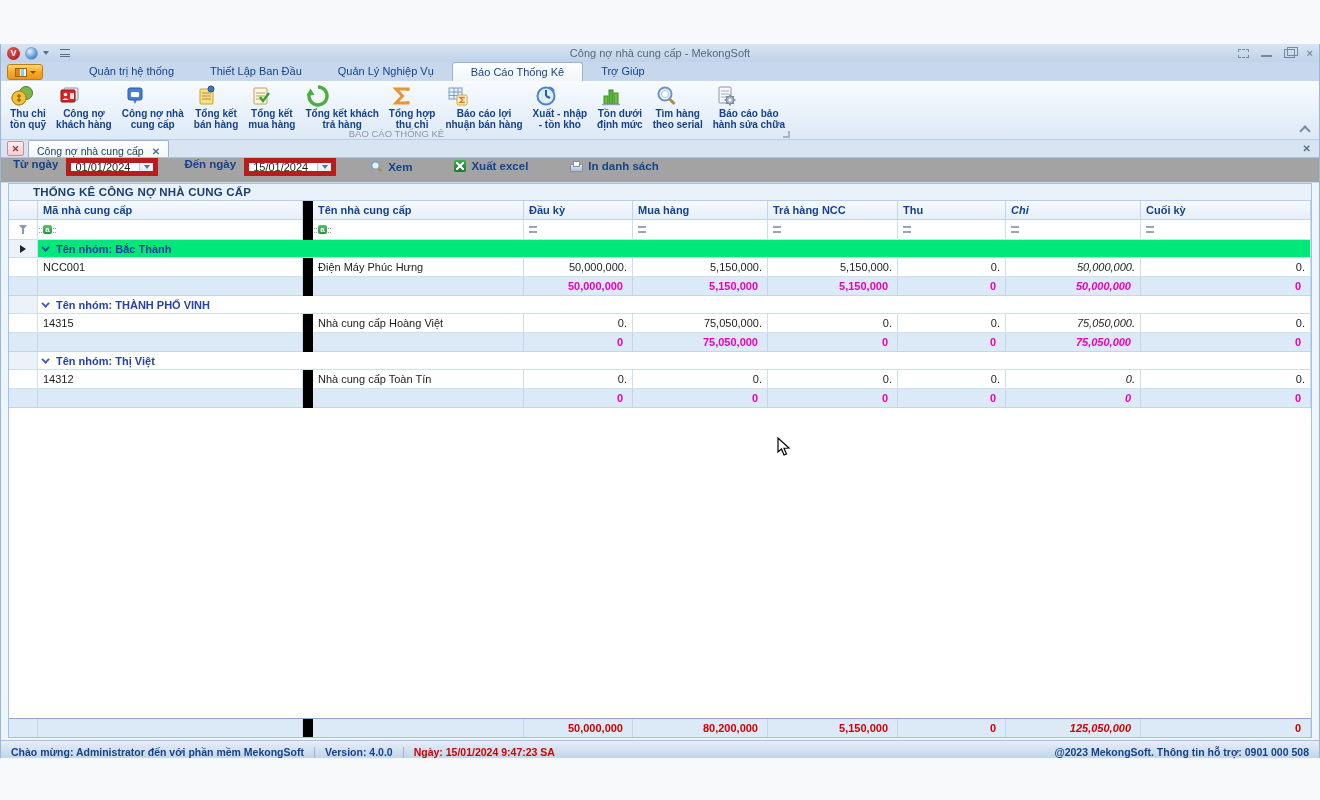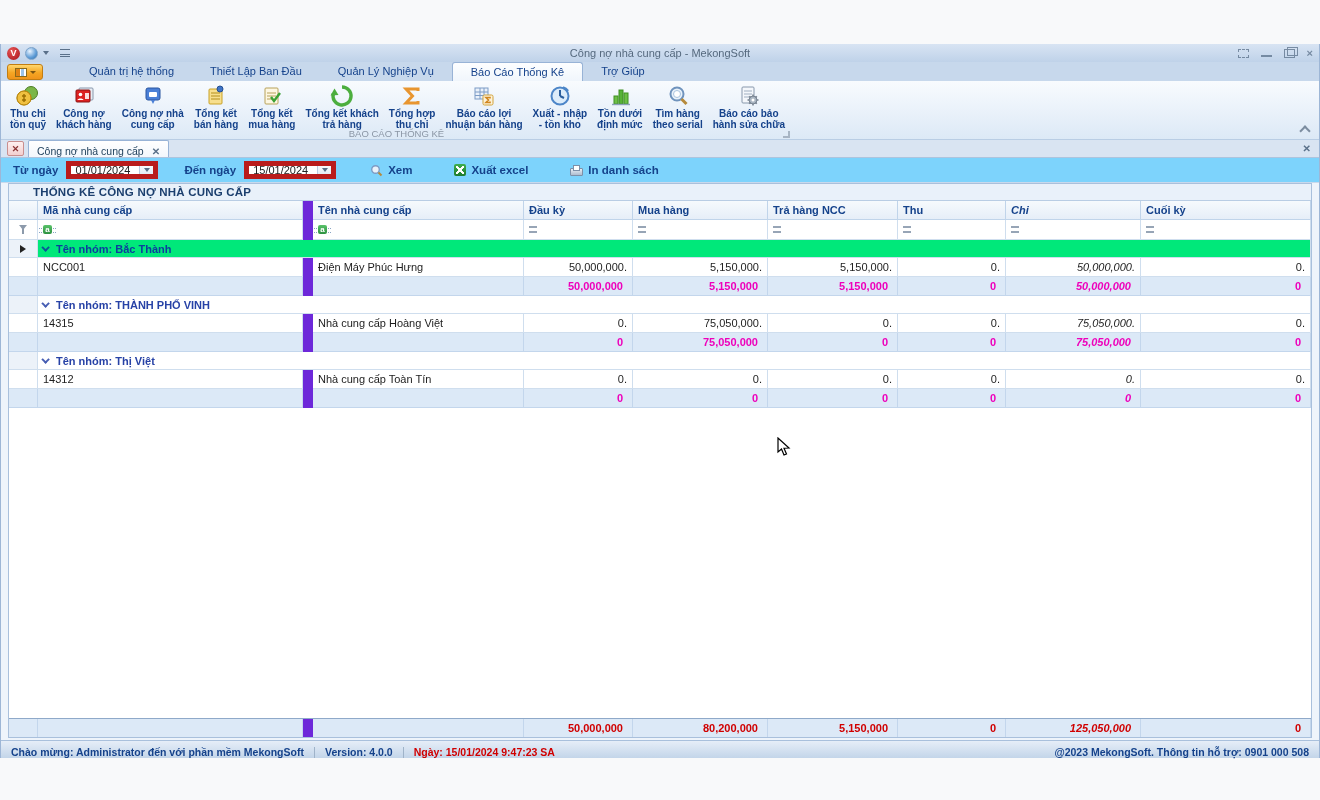--- a/index.html
+++ b/index.html
@@ -31,55 +31,55 @@
   .menu-btn-icon::after { content:""; width:3px; background:#9cc3e8; margin-left:1px; }
   .menu-caret { width:0; height:0; border-left:3px solid transparent; border-right:3px solid transparent; border-top:3px solid #7a5410; }
   .menu-tabs { display:flex; height:19px; }
   .menu-tab { padding:3px 18px 2px 18px; font-size:11px; color:#15428b; white-space:nowrap; }
   .menu-tab.active { background:linear-gradient(#fdfeff,#f0f6fc); border:1px solid #98b3d6; border-bottom:none; border-radius:3px 3px 0 0; }
 
   
   .ribbon { height:59px; flex:0 0 59px; background:linear-gradient(#f8fbfe,#e9f1fa 55%,#dcE9f6); border-bottom:1px solid #b9cde4; position:relative; }
   .ribbon-group { display:inline-flex; flex-direction:column; height:58px; }
   .ribbon-items { display:flex; align-items:flex-start; padding:2px 2px 0 4px; height:46px; }
-  .ribbon-item { display:flex; flex-direction:column; align-items:center; padding:1px 5px; cursor:default; }
+  .ribbon-item { display:flex; flex-direction:column; padding:1px 5px; cursor:default; }
   .ribbon-item .ricon { width:26px; height:24px; display:flex; align-items:center; justify-content:center; }
   .rlabel { font-size:10px; font-weight:bold; color:#15428b; line-height:11px; text-align:center; white-space:nowrap; }
   .ribbon-grouplabel { height:12px; display:flex; align-items:center; justify-content:center; font-size:9.5px; color:#8b96a5; position:relative; }
   .ribbon-grouplabel .launcher { position:absolute; right:2px; bottom:1px; width:7px; height:7px; border-right:2px solid #9aa8b8; border-bottom:2px solid #9aa8b8; opacity:.8; }
   .ribbon-collapse { position:absolute; right:10px; top:44px; width:8px; height:5px; }
   .ribbon-collapse::before { content:""; position:absolute; left:0; top:2px; width:6px; height:6px; border-left:2px solid #7c8da0; border-top:2px solid #7c8da0; transform:rotate(45deg); }
 
   
   .tabstrip { height:18px; flex:0 0 18px; background:#d9e4f2; display:flex; align-items:flex-end; padding:0 6px; border-bottom:1px solid #aec4de; position:relative; }
   .strip-x { width:17px; height:15px; margin:0 4px 0 0; background:linear-gradient(#fef0f0,#f3cfcf); border:1px solid #c98f8f; border-radius:2px; font-size:9px; color:#8a3333; display:flex; align-items:center; justify-content:center; font-weight:bold; margin-bottom:1px; }
   .doc-tab { height:17px; background:linear-gradient(#ffffff,#f2f7fc); border:1px solid #98b3d6; border-bottom:none; border-radius:2px 2px 0 0; display:flex; align-items:flex-end; gap:8px; padding:0 8px; font-size:10.5px; color:#23435f; }
   .doc-tab .tab-close { color:#5a7089; font-weight:bold; font-size:10px; }
   .strip-right-x { position:absolute; right:8px; top:3px; font-size:10px; color:#5a7089; font-weight:bold; }
 
   
-  .filterbar { height:25px; flex:0 0 25px; background:#7dd3fc; display:flex; align-items:center; padding:0 12px; gap:8px; border-bottom:1px solid #c9d9ec; }
+  .filterbar { height:25px; flex:0 0 25px; background:#a3a3a3; display:flex; align-items:flex-start; padding:0 12px; gap:8px; border-bottom:1px solid #c9d9ec; }
   .flabel { font-size:11.5px; font-weight:bold; color:#15428b; white-space:nowrap; }
   .datebox { width:92px; height:18px; background:#fff; border:5px solid #b91c1c; display:flex; align-items:stretch; }
   .datebox input { flex:1; border:none; outline:none; font-family:"Liberation Sans",sans-serif; font-size:11px; color:#222; padding:0 4px; width:68px; background:transparent; }
   .datebox .drop { width:14px; border-left:1px solid #b9cbe2; background:linear-gradient(#f7fafd,#e3ecf6); display:flex; align-items:center; justify-content:center; }
   .datebox .drop::after { content:""; width:0; height:0; border-left:3px solid transparent; border-right:3px solid transparent; border-top:4px solid #5a7089; }
   .fbtn { display:flex; align-items:center; gap:5px; font-size:11.5px; font-weight:bold; color:#15428b; padding:2px 8px; white-space:nowrap; }
   .gap-l { margin-left:18px; }
   .excel-ic { width:12px; height:12px; background:linear-gradient(#3fae4d,#1d7a2c); border-radius:2px; position:relative; }
   .excel-ic::after { content:""; position:absolute; inset:2px; background:
       linear-gradient(45deg, transparent 42%, #fff 42%, #fff 58%, transparent 58%),
       linear-gradient(-45deg, transparent 42%, #fff 42%, #fff 58%, transparent 58%); }
   .printer-ic { width:13px; height:11px; position:relative; }
   .printer-ic::before { content:""; position:absolute; left:0; right:0; top:3px; height:6px; background:linear-gradient(#e8eef5,#aebdd0); border:1px solid #7d90a8; border-radius:1px; }
   .printer-ic::after { content:""; position:absolute; left:3px; right:3px; top:0; height:4px; background:#fff; border:1px solid #7d90a8; }
 
   
   .panel-wrap { flex:1; background:#fff; padding:0 7px 2px 7px; display:flex; flex-direction:column; background:#eef4fb; }
-  .panel { flex:1; border:1px solid #a9c0dc; background:#6d28d9; display:flex; flex-direction:column; overflow:hidden;justify-content:center; }
+  .panel { flex:1; border:1px solid #a9c0dc; background:#000000; display:flex; flex-direction:column; overflow:hidden;justify-content:center; }
   .section-title { height:17px; flex:0 0 17px; background:#e9f1fa; border-bottom:1px solid #b9cde4; font-size:11.5px; font-weight:bold; color:#1c3f6e; display:flex; align-items:center; padding:0 24px; letter-spacing:.2px; }
 
   .grid-row { display:flex; width:100%; }
   .cell { border-right:1px solid #cfdeee; border-bottom:1px solid #cfdeee; overflow:hidden; white-space:nowrap; font-size:11px; color:#1d1d1d; display:flex; align-items:center; padding:0 5px; }
   .c0 { flex:0 0 29px; background:#ecf2f9; }
   .c1 { flex:0 0 265px; }
   .c2 { flex:0 0 211px;margin-left:10px; }
   .c3 { flex:0 0 109px; }
   .c4 { flex:0 0 135px; }
   .c5 { flex:0 0 130px; }

